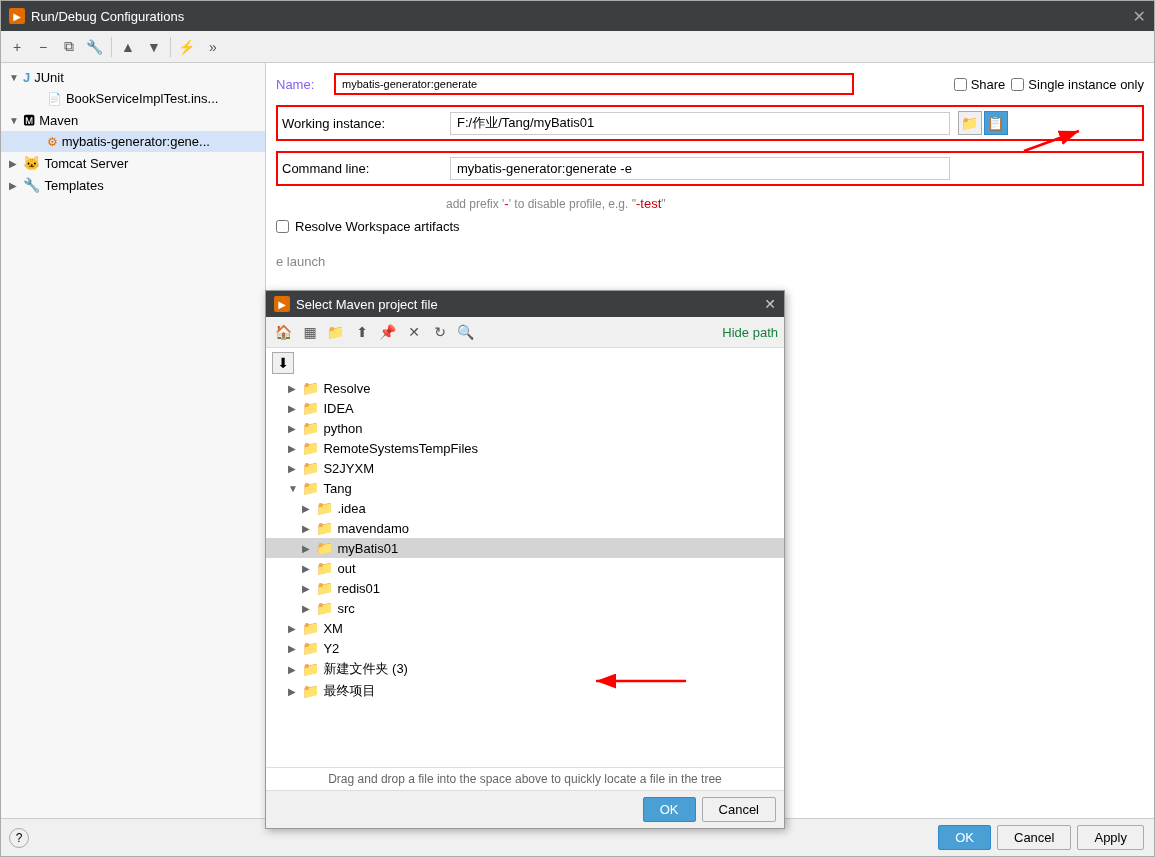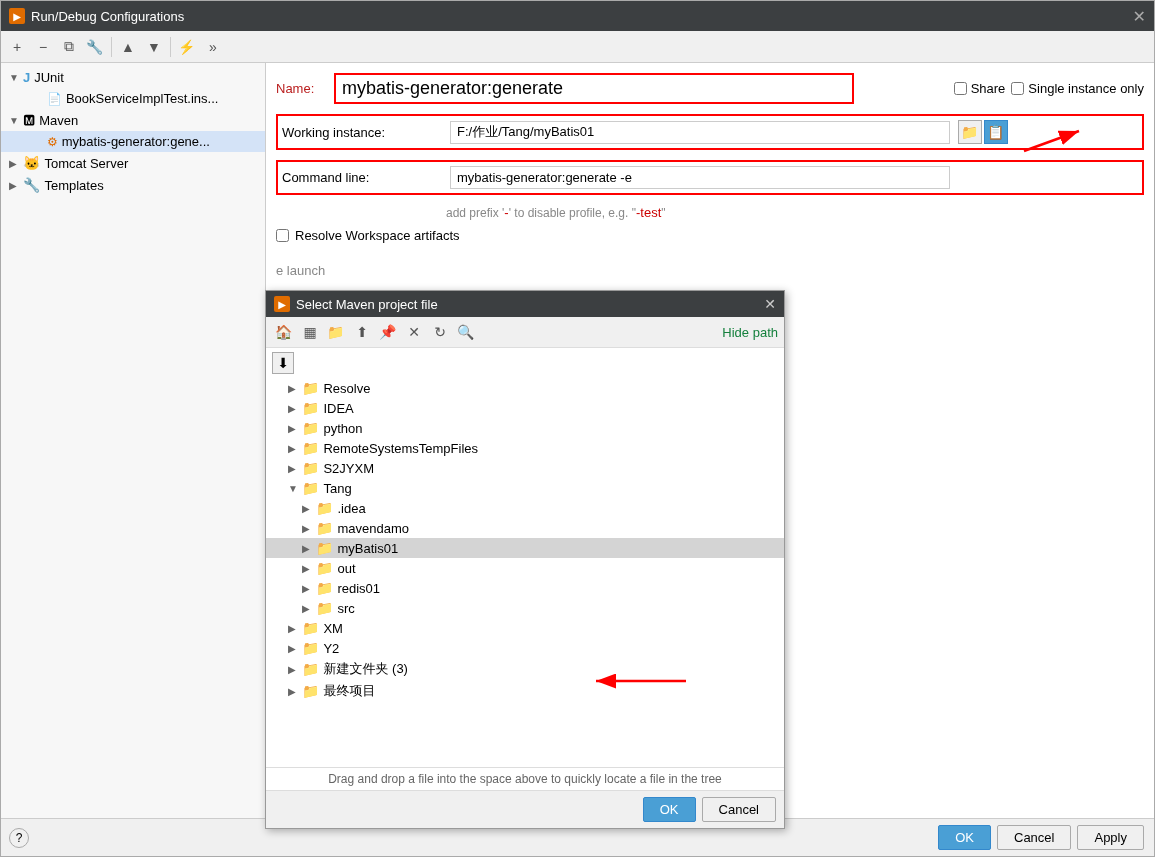--- a/index.html
+++ b/index.html
@@ -84,26 +84,26 @@
       padding: 10px;
       overflow: hidden;
     }
 
     .name-row {
       display: flex;
       align-items: center;
       margin-bottom: 10px;
       gap: 8px;
     }
-    .name-label { font-size: 13px; color: #b91c1c; min-width: 50px; }
+    .name-label { font-size: 13px; color: #8b5cf6; min-width: 50px; }
     .name-input {
       flex: 1;
       border: 1px solid #ff0000;
       padding: 3px 6px;
-      font-size: 18px;
+      font-size: 11px;
       outline: none;
       max-width: 520px;
     }
     .share-area { display: flex; align-items: center; gap: 6px; margin-left: auto; }
     .checkbox-label { display: flex; align-items: center; gap: 4px; font-size: 13px; cursor: pointer; }
 
     
     .tabs {
       display: flex;
       border-bottom: 1px solid #ccc;

